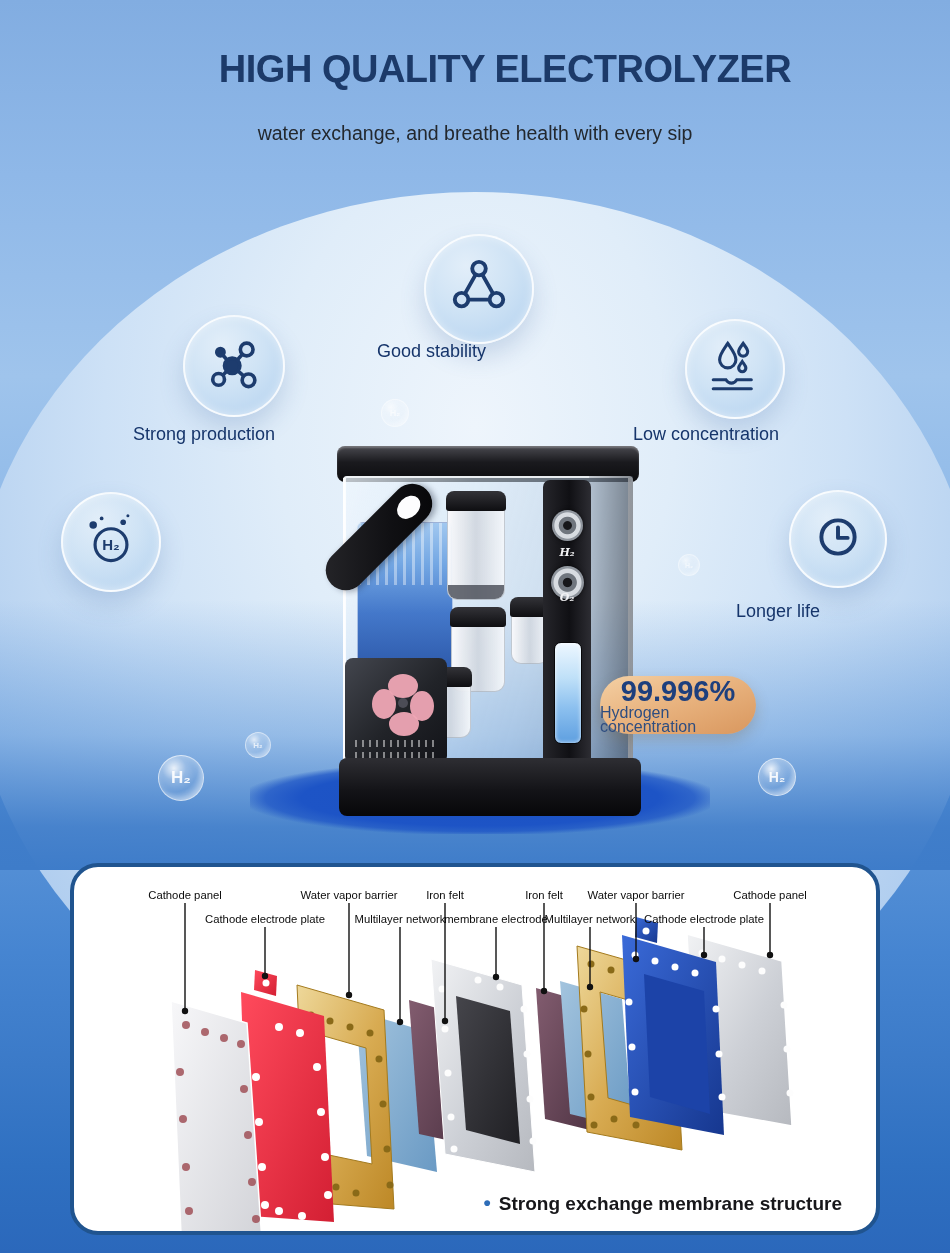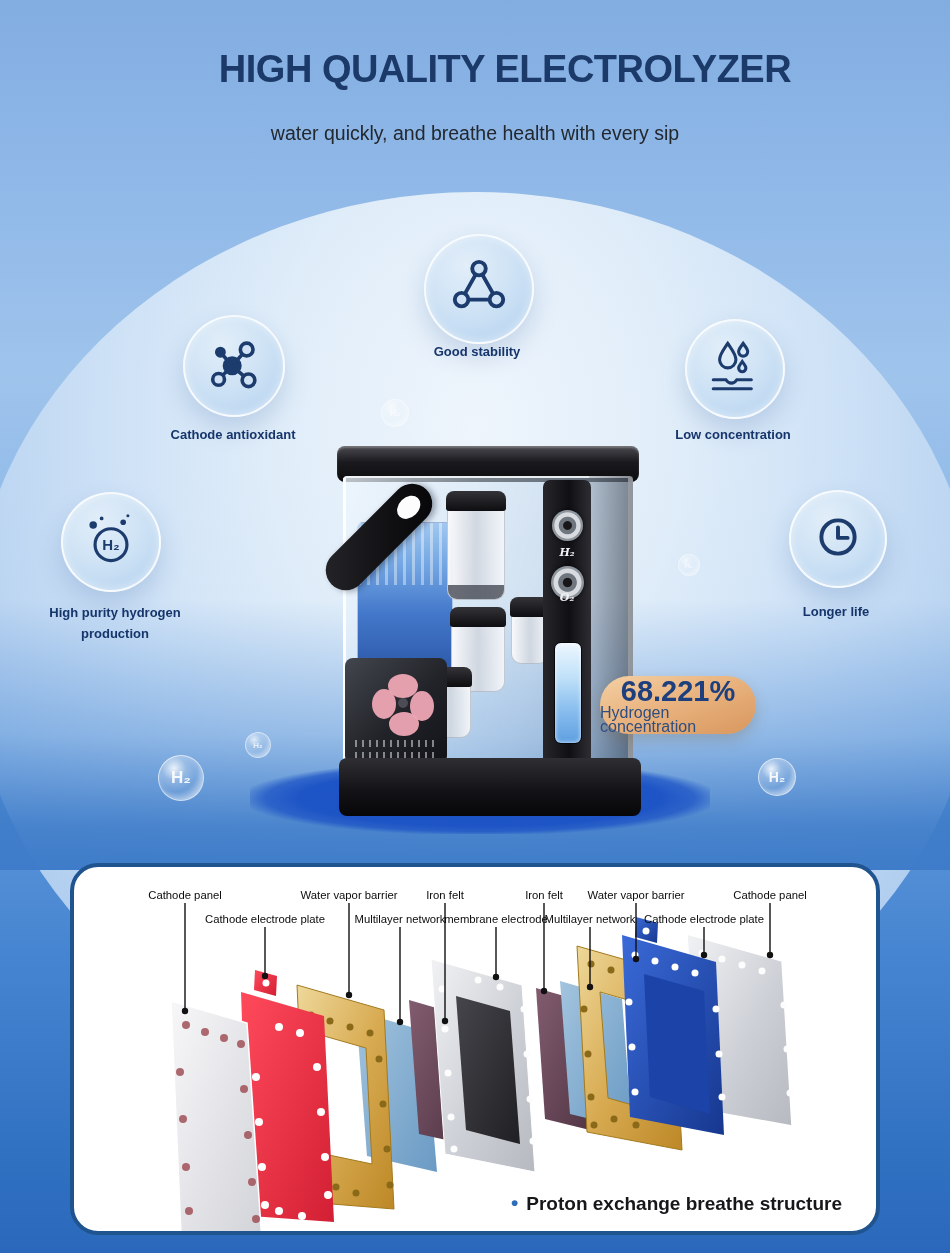--- a/index.html
+++ b/index.html
@@ -12,21 +12,21 @@
     background:linear-gradient(180deg,rgba(70,135,211,0) 0%,rgba(70,135,211,0.45) 50%,rgba(62,124,201,0.92) 84%,#3e7cc9 100%);}
   .hdr-title{position:absolute;left:0;top:48px;width:950px;text-align:center;z-index:3;
     color:#1c3a69;font-size:38px;font-weight:800;letter-spacing:-0.5px;margin-left:30px;}
   .hdr-sub{position:absolute;left:0;top:120px;width:950px;text-align:center;z-index:3;
     color:#23282e;font-size:19.5px;line-height:26px;font-weight:500;}
   .feature-circle{position:absolute;border-radius:50%;z-index:4;
     background:radial-gradient(circle at 38% 28%,#e2eef9 0%,#cfe3f5 45%,#bcd7f1 80%,#b2d0ee 100%);
     border:2px solid rgba(255,255,255,0.85);
     box-shadow:0 12px 24px rgba(70,110,170,0.22), inset 0 0 10px rgba(255,255,255,0.5);
     display:flex;align-items:center;justify-content:center;}
-  .feature-label{position:absolute;text-align:center;z-index:4;color:#16356b;font-weight:700;font-size:13px;line-height:21px;}
+  .feature-label{position:absolute;text-align:left;z-index:4;color:#16356b;font-weight:400;font-size:18px;line-height:21px;}
   .bubble{position:absolute;border-radius:50%;z-index:5;color:rgba(255,255,255,0.9);
     display:flex;align-items:center;justify-content:center;font-weight:700;
     background:radial-gradient(circle at 34% 28%,rgba(255,255,255,0.85) 0%,rgba(255,255,255,0.25) 28%,rgba(255,255,255,0.06) 55%,rgba(255,255,255,0.38) 88%,rgba(255,255,255,0.75) 100%);
     border:1px solid rgba(255,255,255,0.65);box-shadow:inset -2px -2px 6px rgba(255,255,255,0.4);}
   
   .machine{position:absolute;left:325px;top:436px;width:330px;height:390px;z-index:6;}
   .floor-shadow{position:absolute;left:250px;top:762px;width:460px;height:72px;z-index:5;
     background:radial-gradient(ellipse at center,#1c51c2 0%,#1d54c6 55%,rgba(29,84,198,0.75) 66%,rgba(29,84,198,0) 74%);}
   .m-lid{position:absolute;left:12px;top:10px;width:302px;height:36px;border-radius:8px;
     background:linear-gradient(180deg,#4a4a50 0%,#1a1a1e 45%,#0c0c0e 100%);box-shadow:inset 0 2px 2px rgba(255,255,255,0.25);}
@@ -83,21 +83,21 @@
 </style>
 </head>
 <body>
 
 <div class="page">
   <div class="dome"></div>
   <div class="lower-fade"></div>
 
   <div class="hdr-title">HIGH QUALITY ELECTROLYZER</div>
   <div class="hdr-sub">
-    <span style="display:block">water quickly, and breathe health with every sip</span>
+    <span style="display:block">water exchange, and breathe health with every sip</span>
   </div>
 
   <div class="feature-circle" style="left:424px;top:234px;width:106px;height:106px;">
     <span>
       <svg width="62" height="62" viewBox="0 0 64 64" fill="none" stroke="#1d3c6e" stroke-width="4">
         <path d="M32 13 L14 45 L50 45 Z" stroke-linejoin="round"></path>
         <circle cx="32" cy="13" r="7" fill="#cfe2f5"></circle>
           <circle cx="14" cy="45" r="7" fill="#cfe2f5"></circle>
           <circle cx="50" cy="45" r="7" fill="#cfe2f5"></circle>
       </svg>
@@ -110,21 +110,21 @@
       <svg width="58" height="58" viewBox="0 0 64 64" fill="none" stroke="#1d3c6e" stroke-width="4">
         <path d="M30 34 L17 19 M30 34 L45 17 M30 34 L16 48 M30 34 L47 49"></path>
         <circle cx="30" cy="34" r="8.5" fill="#1d3c6e"></circle>
         <circle cx="17" cy="19" r="4" fill="#1d3c6e"></circle>
         <circle cx="46" cy="16" r="7" fill="#cfe2f5"></circle>
         <circle cx="15" cy="49" r="6.5" fill="#cfe2f5"></circle>
         <circle cx="48" cy="50" r="7" fill="#cfe2f5"></circle>
       </svg>
     </span>
   </div>
-  <div class="feature-label" style="left:133px;top:424px;width:200px;">Cathode antioxidant</div>
+  <div class="feature-label" style="left:133px;top:424px;width:200px;">Strong production</div>
 
   <div class="feature-circle" style="left:685px;top:319px;width:96px;height:96px;">
     <span>
       <svg width="58" height="58" viewBox="0 0 64 64" fill="none" stroke="#1d3c6e" stroke-width="3.4">
         <path d="M24 6 C28 12 33 18 33 24 a9 9 0 1 1 -18 0 C15 18 20 12 24 6 Z"></path>
         <path d="M41 6 c2 3 5 6 5 9 a5 5 0 1 1 -10 0 c0 -3 3 -6 5 -9 Z"></path>
         <path d="M40 26 c1.6 2.4 4 4.8 4 7.2 a4 4 0 1 1 -8 0 c0 -2.4 2.4 -4.8 4 -7.2 Z"></path>
         <path d="M8 46 h14 c3 5 9 5 12 0 h16" stroke-linecap="round"></path>
         <path d="M8 56 h42" stroke-linecap="round"></path>
       </svg>
@@ -137,24 +137,20 @@
       <svg width="60" height="60" viewBox="0 0 64 64" fill="none" stroke="#1d3c6e" stroke-width="3.4">
         <circle cx="32" cy="37" r="17"></circle>
         <circle cx="13" cy="16" r="4" fill="#1d3c6e" stroke="none"></circle>
         <circle cx="22" cy="9" r="2" fill="#1d3c6e" stroke="none"></circle>
         <circle cx="45" cy="13" r="3" fill="#1d3c6e" stroke="none"></circle>
         <circle cx="50" cy="6" r="1.6" fill="#1d3c6e" stroke="none"></circle>
         <text x="32" y="43" text-anchor="middle" font-size="16" font-weight="600" fill="#1d3c6e" stroke="none" font-family="Liberation Sans, DejaVu Sans, sans-serif">H₂</text>
       </svg>
     </span>
   </div>
-  <div class="feature-label" style="left:15px;top:602px;width:200px;">
-    <span style="display:block">High purity hydrogen</span>
-    <span style="display:block">production</span>
-  </div>
 
   <div class="feature-circle" style="left:789px;top:490px;width:94px;height:94px;">
     <span>
       <svg width="56" height="56" viewBox="0 0 64 64" fill="none" stroke="#1d3c6e" stroke-width="4.5">
         <circle cx="32" cy="32" r="19"></circle>
         <path d="M32 21 V33 H43" stroke-linecap="round" stroke-linejoin="round"></path>
       </svg>
     </span>
   </div>
   <div class="feature-label" style="left:736px;top:601px;width:200px;">Longer life</div>
@@ -215,21 +211,21 @@
       <div class="port-label" style="top:111px;font-style:italic;">O₂</div>
       <div class="m-display"></div>
     </div>
     <div class="m-base"></div>
     <div class="m-strap">
       <div class="hole"></div>
     </div>
   </div>
 
   <div class="badge">
-    <div class="badge-value">68.221%</div>
+    <div class="badge-value">99.996%</div>
     <div class="badge-caption">Hydrogen concentration</div>
   </div>
 
   <div class="card">
     <svg width="810" height="369" viewBox="0 0 810 369">
       <defs>
         <linearGradient id="gWhite" x1="0" y1="0" x2="1" y2="1">
             <stop offset="0" stop-color="#f7f7f9"></stop>
             <stop offset="1" stop-color="#d2d3d8"></stop>
           </linearGradient>
@@ -427,16 +423,16 @@
         <text x="696" y="32">Cathode panel</text>
         <text x="191" y="56">Cathode electrode plate</text>
         <text x="326" y="56">Multilayer network</text>
         <text x="422" y="56">membrane electrode</text>
         <text x="516" y="56">Multilayer network</text>
         <text x="630" y="56">Cathode electrode plate</text>
       </g>
     </svg>
 
     <div class="card-footer">
-      <span class="dot">•</span><span>Proton exchange breathe structure</span>
+      <span class="dot">•</span><span>Strong exchange membrane structure</span>
     </div>
   </div>
 </div>
 
 </body></html>

